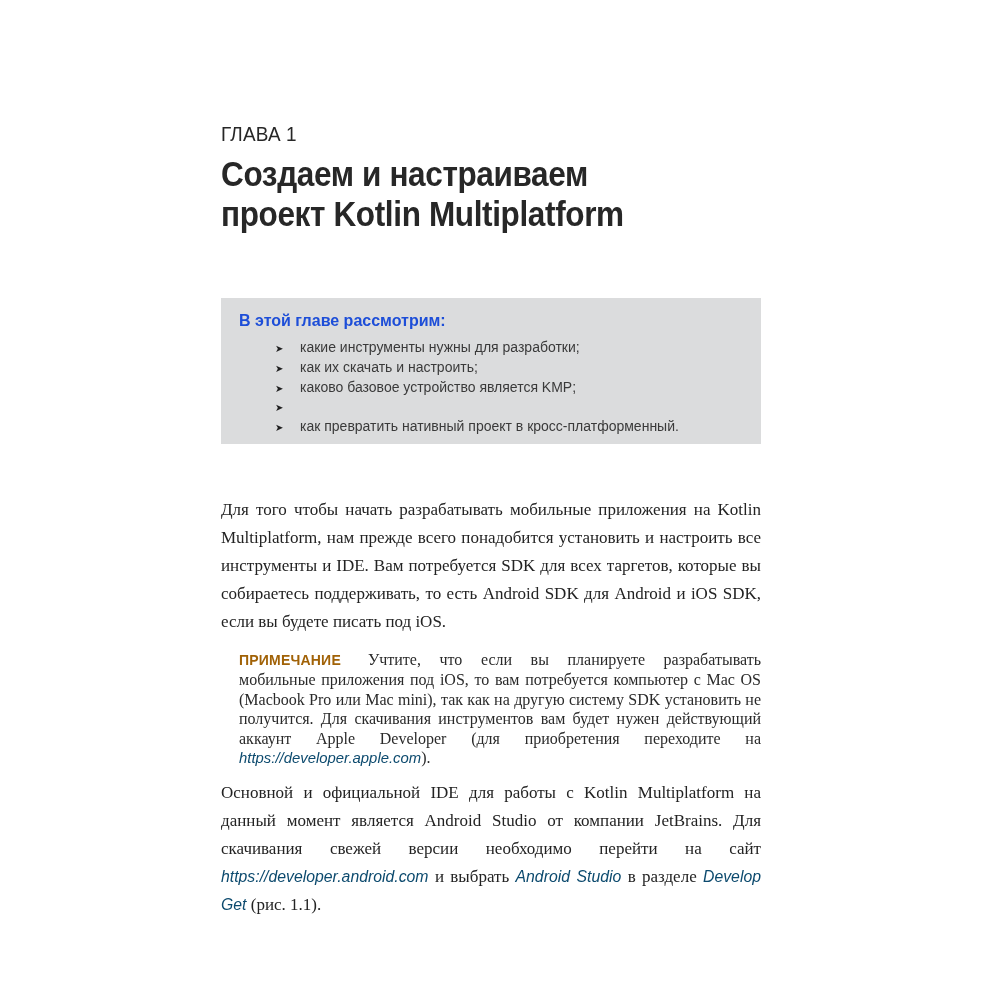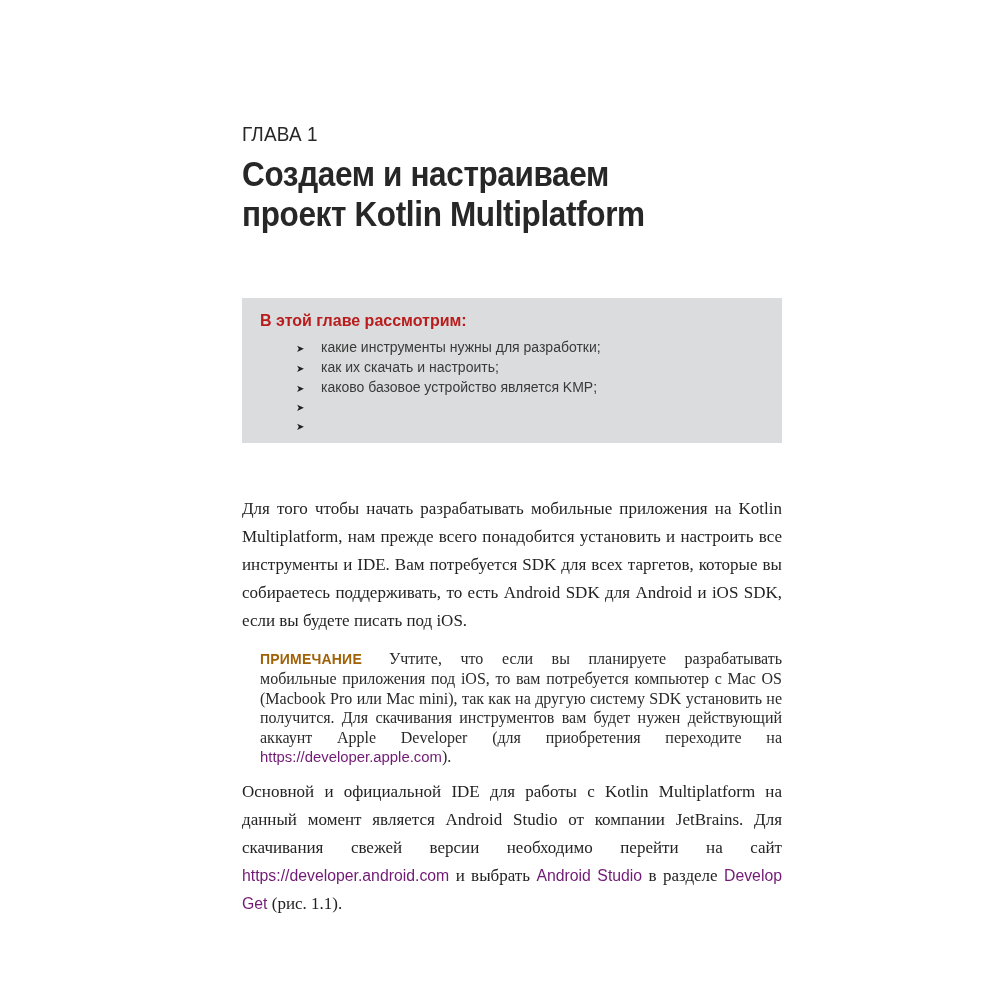--- a/index.html
+++ b/index.html
@@ -7,21 +7,21 @@
   .page {
     position: relative;
     width: 1000px;
     height: 1000px;
     background: #ffffff;
     overflow: hidden;
     color: #222222;
   }
   .column {
     position: absolute;
-    left: 242px;
+    left: 221px;
     top: 0;
     width: 540px;
   }
 
   
   .heading-group {
     margin-top: 121px;
     transform: scaleX(0.9);
     transform-origin: 0 0;
     color: #272727;
@@ -47,21 +47,21 @@
   .overview-box {
     margin-top: 64px;
     background: #dbdcdd;
     padding: 14px 20px 7px 18px;
   }
   .overview-heading {
     font-family: "Liberation Sans", sans-serif;
     font-size: 16px;
     line-height: 18px;
     font-weight: 700;
-    color: #b91c1c;
+    color: #1d4ed8;
     margin-bottom: 8px;
   }
   .overview-list {
     list-style: none;
     margin-left: 36px;
   }
   .overview-list li {
     display: flex;
     align-items: baseline;
     font-family: "Liberation Sans", sans-serif;
@@ -107,21 +107,22 @@
     color: #a16207;
     margin-right: 27px;
   }
 
   
   .seg-serif { font-family: "Liberation Serif", serif; }
   .seg-sans  {
     font-family: "Liberation Sans", sans-serif;
     font-size: 0.93em;
     font-weight: 500;
-    color: #701a75;
+    color: #0c4a6e;
+    font-style: italic;
   }
 </style>
 </head>
 <body>
 
 <div class="page">
   <div class="column">
 
     <div class="heading-group">
       <div class="chapter-label">ГЛАВА 1</div>
@@ -144,20 +145,21 @@
           </li>
           <li>
             <span class="bullet">➤</span>
             <span>каково базовое устройство является KMP;</span>
           </li>
           <li>
             <span class="bullet">➤</span>
           </li>
           <li>
             <span class="bullet">➤</span>
+            <span>как превратить нативный проект в кросс-платформенный.</span>
           </li>
         </ul>
     </div>
 
     <p class="body-para para-intro"><span class="seg-serif">Для того чтобы начать разрабатывать мобильные приложения на Kotlin Multiplatform, нам прежде всего понадобится установить и настроить все инструменты и IDE. Вам потребуется SDK для всех таргетов, которые вы собираетесь поддерживать, то есть Android SDK для Android и iOS SDK, если вы будете писать под iOS.</span></p>
 
     <p class="note-block note-primechanie"><span class="note-label">ПРИМЕЧАНИЕ</span><span class="seg-serif">Учтите, что если вы планируете разрабатывать мобильные приложения под iOS, то вам потребуется компьютер с Mac OS (Macbook Pro или Mac mini), так как на другую систему SDK установить не получится. Для скачивания инструментов вам будет нужен действующий аккаунт Apple Developer (для приобретения переходите на </span><span class="seg-sans">https://developer.apple.com</span><span class="seg-serif">).</span></p>
 
     <p class="body-para para-ide"><span class="seg-serif">Основной и официальной IDE для работы с Kotlin Multiplatform на данный момент является Android Studio от компании JetBrains. Для скачивания свежей версии необходимо перейти на сайт </span><span class="seg-sans">https://developer.android.com</span><span class="seg-serif"> и выбрать </span><span class="seg-sans">Android Studio</span><span class="seg-serif"> в разделе </span><span class="seg-sans">Develop Get</span><span class="seg-serif"> (рис. 1.1).</span></p>
 

